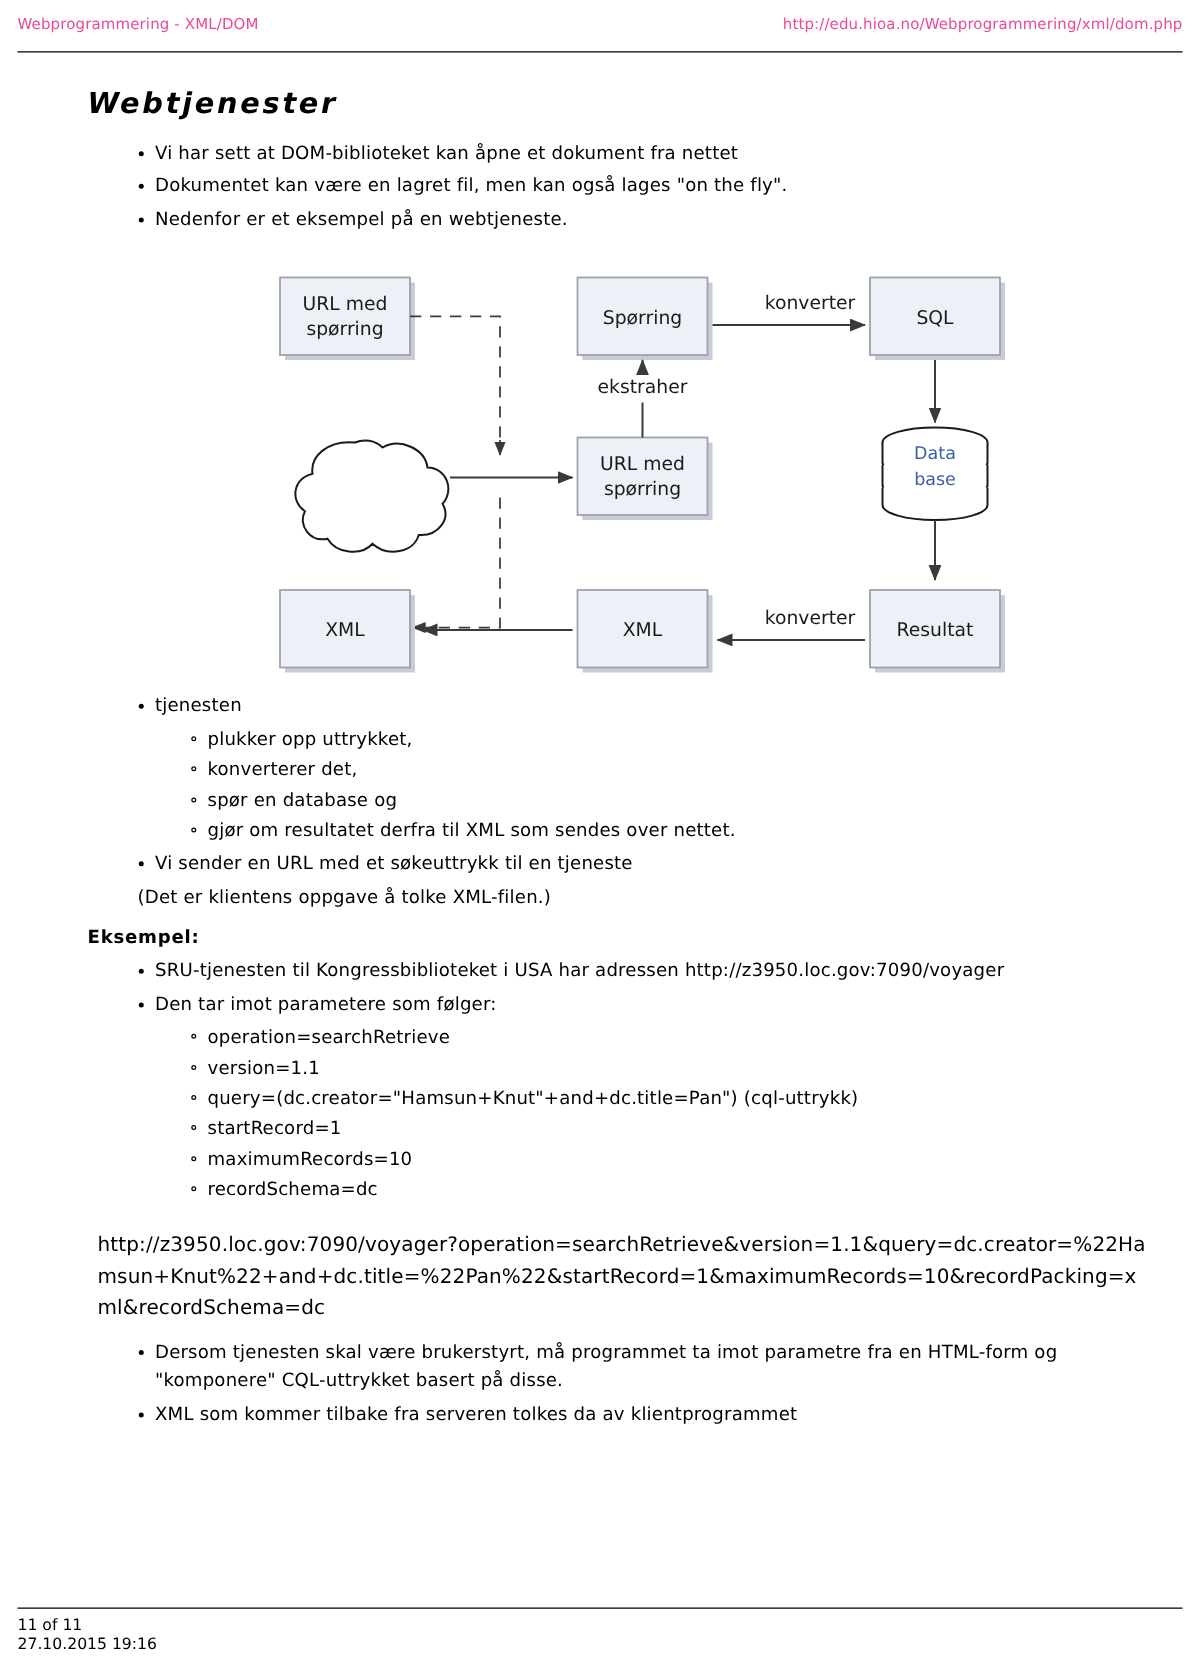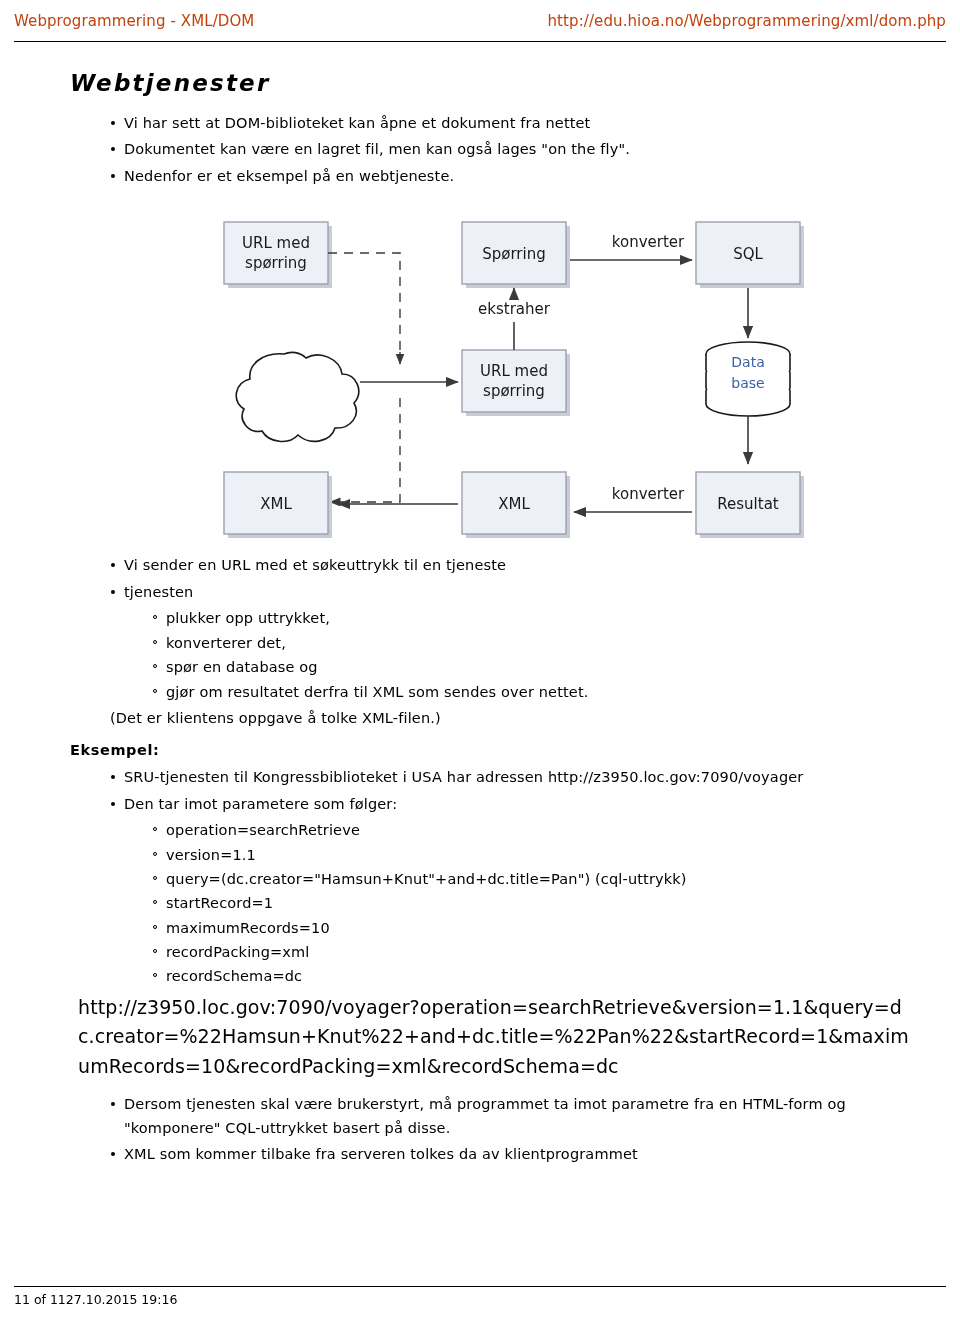--- a/index.html
+++ b/index.html
@@ -29,22 +29,22 @@
     left: 0;
     width: 960px;
     height: 44px;
     box-sizing: border-box;
     padding: 12px 14px 0 14px;
   }
   .header-inner {
     display: flex;
     justify-content: space-between;
     align-items: flex-start;
-    font-size: 15px;
-    color: #c2410c;
+    font-size: 12px;
+    color: #ec4899;
   }
   .header-left { letter-spacing: 0.1px; }
   .header-right { letter-spacing: 0.1px; text-align: right; }
   .header-rule {
     position: absolute;
     left: 14px;
     top: 41px;
     width: 932px;
     height: 1px;
     background: #000000;
@@ -61,21 +61,22 @@
   .footer-rule {
     position: absolute;
     left: 14px;
     top: 1286px;
     width: 932px;
     height: 1px;
     background: #000000;
   }
   .footer-inner {
     display: flex;
-    justify-content: flex-start;
+    justify-content: flex-end;
+    flex-direction: column;
   }
 
   
   .content {
     position: absolute;
     left: 48px;
     top: 70px;
     width: 870px;
   }
   h1.title {
@@ -140,25 +141,25 @@
     margin-top: 0;
   }
   .eksempel {
     font-size: 14.5px;
     font-weight: bold;
     letter-spacing: 0.6px;
     margin: 12px 0 8px 0;
     padding-left: 22px;
   }
   .urlblock {
-    font-size: 19px;
+    font-size: 16px;
     line-height: 1.55;
     letter-spacing: 0.1px;
     padding-left: 30px;
-    margin: 4px 0 12px 0;
+    margin: 20px 0 12px 0;
     word-break: break-all;
   }
   .tail-list { margin-top: 10px; }
 
   
   .figure {
     position: relative;
     width: 870px;
     height: 340px;
     margin: 14px 0 12px 0;
@@ -261,47 +262,46 @@
         <text x="600" y="297" font-family="DejaVu Sans, sans-serif" font-size="15" fill="#1a1a1a" text-anchor="middle">konverter</text>
         <line x1="644" y1="310" x2="526" y2="310" stroke="#3a3a3a" stroke-width="1.6" marker-end="url(#ar)"></line>
 
         <line x1="410" y1="302" x2="290" y2="302" stroke="#3a3a3a" stroke-width="1.6" marker-end="url(#ar)"></line>
 
         <line x1="700" y1="214" x2="700" y2="262" stroke="#3a3a3a" stroke-width="1.6" marker-end="url(#ar)"></line>
       </svg>
     </div>
 
     <ul class="lvl1">
-      <li>Vi sender en URL med et søkeuttrykk til en tjeneste</li>
       <li>
         <span>tjenesten</span>
         <ul class="lvl2">
           <li>plukker opp uttrykket,</li>
           <li>konverterer det,</li>
           <li>spør en database og</li>
           <li>gjør om resultatet derfra til XML som sendes over nettet.</li>
         </ul>
       </li>
+      <li>Vi sender en URL med et søkeuttrykk til en tjeneste</li>
     </ul>
 
     <div class="paren-line">(Det er klientens oppgave å tolke XML-filen.)</div>
 
     <div class="eksempel">Eksempel:</div>
 
     <ul class="lvl1">
       <li>SRU-tjenesten til Kongressbiblioteket i USA har adressen http://z3950.loc.gov:7090/voyager</li>
       <li>
         <span>Den tar imot parametere som følger:</span>
         <ul class="lvl2">
           <li>operation=searchRetrieve</li>
           <li>version=1.1</li>
           <li>query=(dc.creator="Hamsun+Knut"+and+dc.title=Pan") (cql-uttrykk)</li>
           <li>startRecord=1</li>
           <li>maximumRecords=10</li>
-          <li>recordPacking=xml</li>
           <li>recordSchema=dc</li>
         </ul>
       </li>
     </ul>
 
     <div class="urlblock">http://z3950.loc.gov:7090/voyager?operation=searchRetrieve&amp;version=1.1&amp;query=dc.creator=%22Hamsun+Knut%22+and+dc.title=%22Pan%22&amp;startRecord=1&amp;maximumRecords=10&amp;recordPacking=xml&amp;recordSchema=dc</div>
 
     <ul class="lvl1 tail-list">
       <li>Dersom tjenesten skal være brukerstyrt, må programmet ta imot parametre fra en HTML-form og "komponere" CQL-uttrykket basert på disse.</li>
       <li>XML som kommer tilbake fra serveren tolkes da av klientprogrammet</li>

